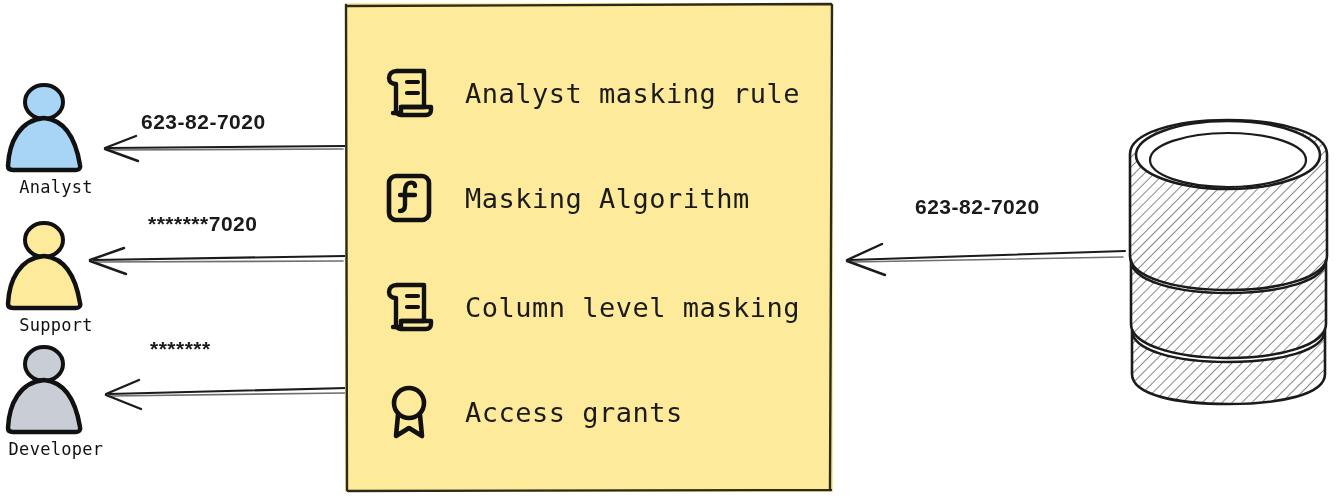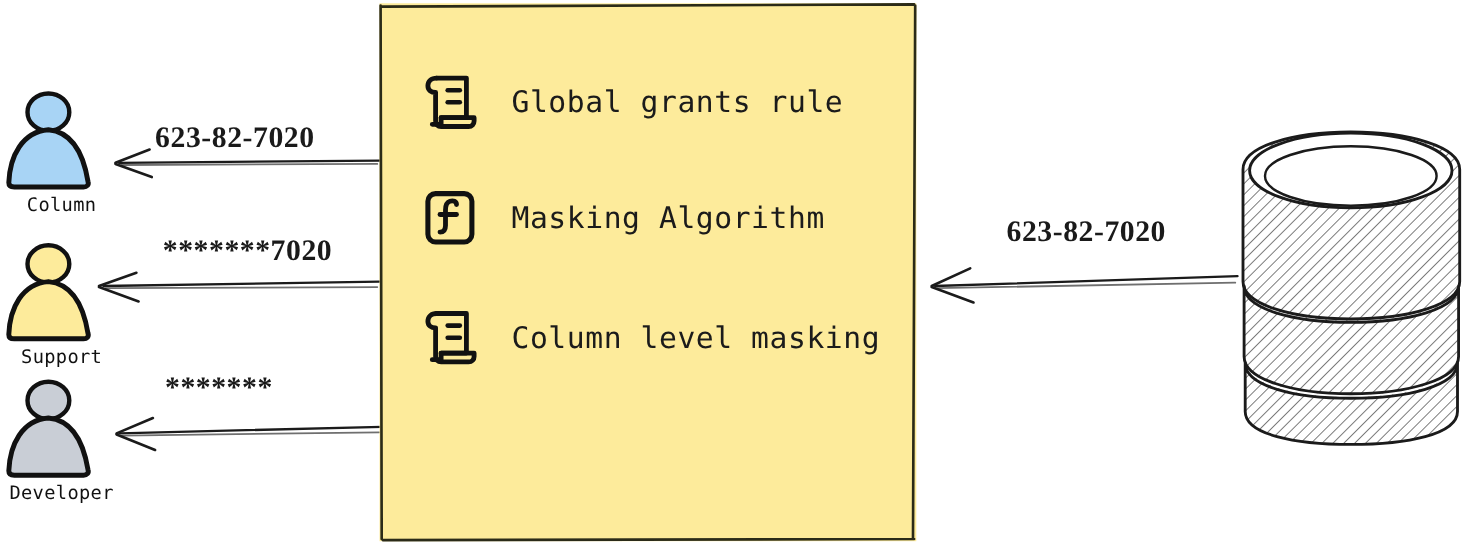--- a/index.html
+++ b/index.html
@@ -90,22 +90,22 @@
     letter-spacing: 0.3px;
     white-space: nowrap;
   }
   #actor-analyst   { left: 0px;  top: 80px; }
   #actor-support   { left: 0px;  top: 218px; }
   #actor-developer { left: 0px;  top: 342px; }
 
   
   .flow-label {
     position: absolute;
-    font-family: Liberation Serif, serif;
-    font-size: 27px;
+    font-family: Liberation Sans, sans-serif;
+    font-size: 21px;
     font-weight: bold;
     color: #1a1a1a;
     letter-spacing: 0.5px;
     white-space: nowrap;
   }
   #flow-label-analyst   { left: 141px; top: 110px; }
   #flow-label-support   { left: 148px; top: 212px; text-align: right; }
   #flow-label-developer { left: 150px; top: 337px; }
   #flow-label-source    { left: 915px; top: 195px; }
 
@@ -131,21 +131,21 @@
 </head>
 <body>
 
 <div id="canvas">
 
   <div class="actor" id="actor-analyst">
     <svg class="actor-figure" viewBox="0 0 112 96">
       <ellipse cx="44" cy="22" rx="19" ry="17" fill="#a8d4f5" stroke="#111" stroke-width="4" stroke-linejoin="round"></ellipse>
       <path d="M44 38 C20 40 9 62 8 86 C8 89 10 90 13 90 L76 90 C79 90 81 88 80 85 C76 61 66 40 44 38 Z" fill="#a8d4f5" stroke="#111" stroke-width="4.5" stroke-linejoin="round"></path>
     </svg>
-    <div class="actor-label">Column</div>
+    <div class="actor-label">Analyst</div>
   </div>
 
   <div class="actor" id="actor-developer">
     <svg class="actor-figure" viewBox="0 0 112 96">
       <ellipse cx="44" cy="22" rx="19" ry="17" fill="#c9ced6" stroke="#111" stroke-width="4" stroke-linejoin="round"></ellipse>
       <path d="M44 38 C20 40 9 62 8 86 C8 89 10 90 13 90 L76 90 C79 90 81 88 80 85 C76 61 66 40 44 38 Z" fill="#c9ced6" stroke="#111" stroke-width="4.5" stroke-linejoin="round"></path>
     </svg>
     <div class="actor-label">Developer</div>
   </div>
 
@@ -199,21 +199,21 @@
 
       <div class="policy-row">
         <span class="policy-icon">
           <svg width="50" height="54" viewBox="0 0 50 54">
             <path d="M13 5 L40 5 L40 41 L17 41 L17 47 L9 47" fill="none" stroke="#111" stroke-width="4.4" stroke-linejoin="round" stroke-linecap="round"></path>
             <path d="M13 5 C8 5 5 8 5 12 C5 16 8 18 12 18 L12 44 C12 47 14 49 17 49 L42 49 C45 49 47 47 47 44 L47 41 L17 41" fill="none" stroke="#111" stroke-width="4.4" stroke-linejoin="round" stroke-linecap="round"></path>
             <line x1="23" y1="16" x2="34" y2="16" stroke="#111" stroke-width="4.2" stroke-linecap="round"></line>
             <line x1="23" y1="27" x2="34" y2="27" stroke="#111" stroke-width="4.2" stroke-linecap="round"></line>
           </svg>
         </span>
-        <span class="policy-label">Global grants rule</span>
+        <span class="policy-label">Analyst masking rule</span>
       </div>
 
       <div class="policy-row">
         <span class="policy-icon">
           <svg width="50" height="52" viewBox="0 0 50 52">
             <rect x="5" y="4" width="40" height="44" rx="7" ry="7" fill="none" stroke="#111" stroke-width="4.6"></rect>
             <path d="M31 14 C31 11 28 10 25 11 C22 12 21 15 21 19 L21 33 C21 37 19 39 16 39" fill="none" stroke="#111" stroke-width="4.4" stroke-linecap="round"></path>
             <line x1="16" y1="23" x2="31" y2="23" stroke="#111" stroke-width="4.4" stroke-linecap="round"></line>
           </svg>
         </span>
@@ -225,20 +225,29 @@
           <svg width="50" height="54" viewBox="0 0 50 54">
             <path d="M13 5 L40 5 L40 41 L17 41 L17 47 L9 47" fill="none" stroke="#111" stroke-width="4.4" stroke-linejoin="round" stroke-linecap="round"></path>
             <path d="M13 5 C8 5 5 8 5 12 C5 16 8 18 12 18 L12 44 C12 47 14 49 17 49 L42 49 C45 49 47 47 47 44 L47 41 L17 41" fill="none" stroke="#111" stroke-width="4.4" stroke-linejoin="round" stroke-linecap="round"></path>
             <line x1="23" y1="16" x2="34" y2="16" stroke="#111" stroke-width="4.2" stroke-linecap="round"></line>
             <line x1="23" y1="27" x2="34" y2="27" stroke="#111" stroke-width="4.2" stroke-linecap="round"></line>
           </svg>
         </span>
         <span class="policy-label">Column level masking</span>
       </div>
 
+      <div class="policy-row">
+        <span class="policy-icon">
+          <svg width="50" height="56" viewBox="0 0 50 56">
+            <circle cx="25" cy="19" r="15" fill="none" stroke="#111" stroke-width="4.6"></circle>
+            <path d="M14 31 L12 52 L25 44 L38 52 L36 31" fill="none" stroke="#111" stroke-width="4.6" stroke-linejoin="round" stroke-linecap="round"></path>
+          </svg>
+        </span>
+        <span class="policy-label">Access grants</span>
+      </div>
 
     </div>
   </div>
 
   <svg id="database" viewBox="0 0 220 300">
     <defs>
       <pattern id="hatch" width="7" height="7" patternTransform="rotate(45)" patternUnits="userSpaceOnUse">
         <line x1="0" y1="0" x2="0" y2="7" stroke="#6b6b6b" stroke-width="1.6"></line>
       </pattern>
       <clipPath id="clipTop">

